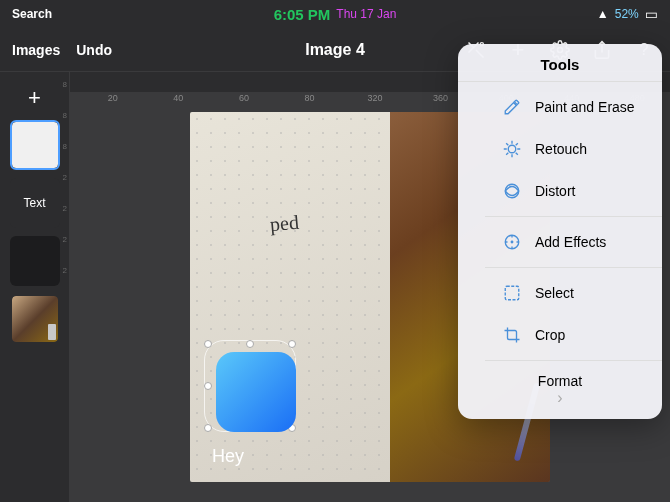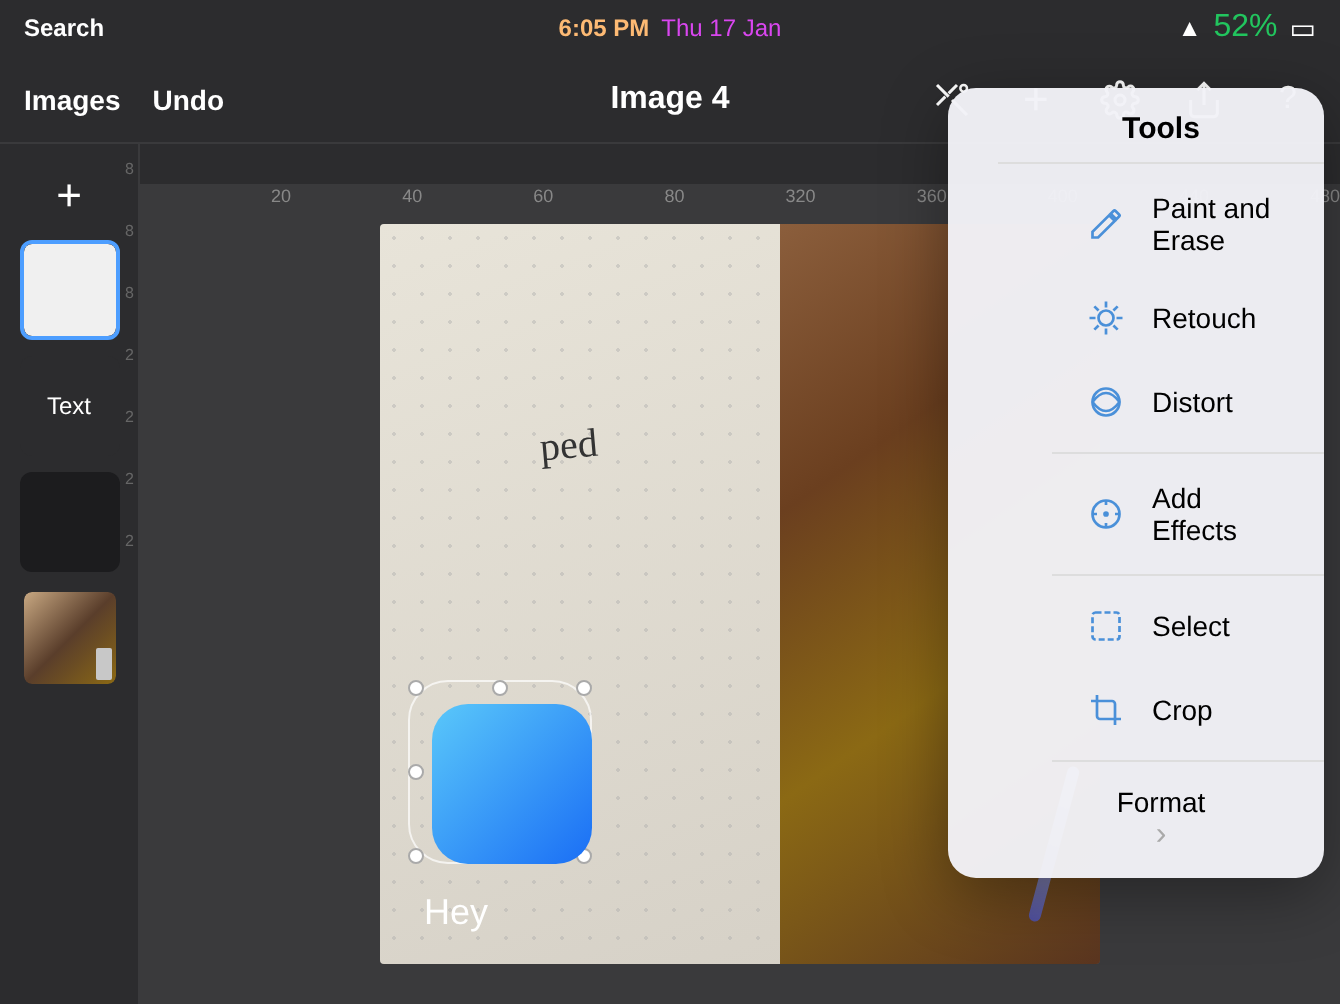--- a/index.html
+++ b/index.html
@@ -97,21 +97,21 @@
     .ruler-marks {
       display: flex;
       width: 100%;
       padding-left: 10px;
       gap: 0;
     }
     .ruler-mark {
       color: #888;
       font-size: 9px;
       flex: 1;
-      text-align: right;
+      text-align: center;
       margin-top: 32px;
     }
 
     
     .left-sidebar {
       position: absolute;
       top: 72px;
       left: 0;
       width: 70px;
       bottom: 0;
@@ -318,27 +318,26 @@
       background: linear-gradient(to bottom, #c8c8d0, #9090a0, #5050a0);
       border-radius: 3px;
       transform: rotate(15deg);
     }
 
     
     .tools-popup {
       position: absolute;
       top: 44px;
       right: 8px;
-      width: 188px;
+      width: 204px;
       background: rgba(242, 242, 247, 0.97);
       border-radius: 14px;
       box-shadow: 0 8px 32px rgba(0,0,0,0.35);
       z-index: 200;
       overflow: hidden;
-      padding-left: 25px;
     }
 
     .tools-header {
       padding: 12px 16px 8px;
       text-align: center;
       font-size: 15px;
       font-weight: 600;
       color: #000;
       border-bottom: 1px solid #ddd;
     }
@@ -411,26 +410,26 @@
     }
   </style>
 </head>
 <body>
 
 <div class="status-bar">
   <div class="status-left">
     <span>Search</span>
   </div>
   <div style="display:flex;align-items:center;gap:6px;position:absolute;left:50%;transform:translateX(-50%);">
-    <span style="color:#fdba74;font-size:12px;font-weight:600;">6:05 PM</span>
+    <span style="color:#22c55e;font-size:15px;font-weight:600;">6:05 PM</span>
     <span style="color:#d946ef;font-size:12px;font-weight:400;">Thu 17 Jan</span>
   </div>
   <div class="status-right">
     <span style="font-size:12px;">▲</span>
-    <span style="font-size:16px;color:#22c55e;text-align:center;">52%</span>
+    <span style="font-size:12px;color:#7dd3fc;text-align:center;">52%</span>
     <span style="font-size:14px;">▭</span>
   </div>
 </div>
 
 <div class="top-toolbar">
   <div class="toolbar-left">
     <button class="toolbar-btn">Images</button>
     <button class="toolbar-btn">Undo</button>
   </div>
   <div class="toolbar-title">Image 4</div>

